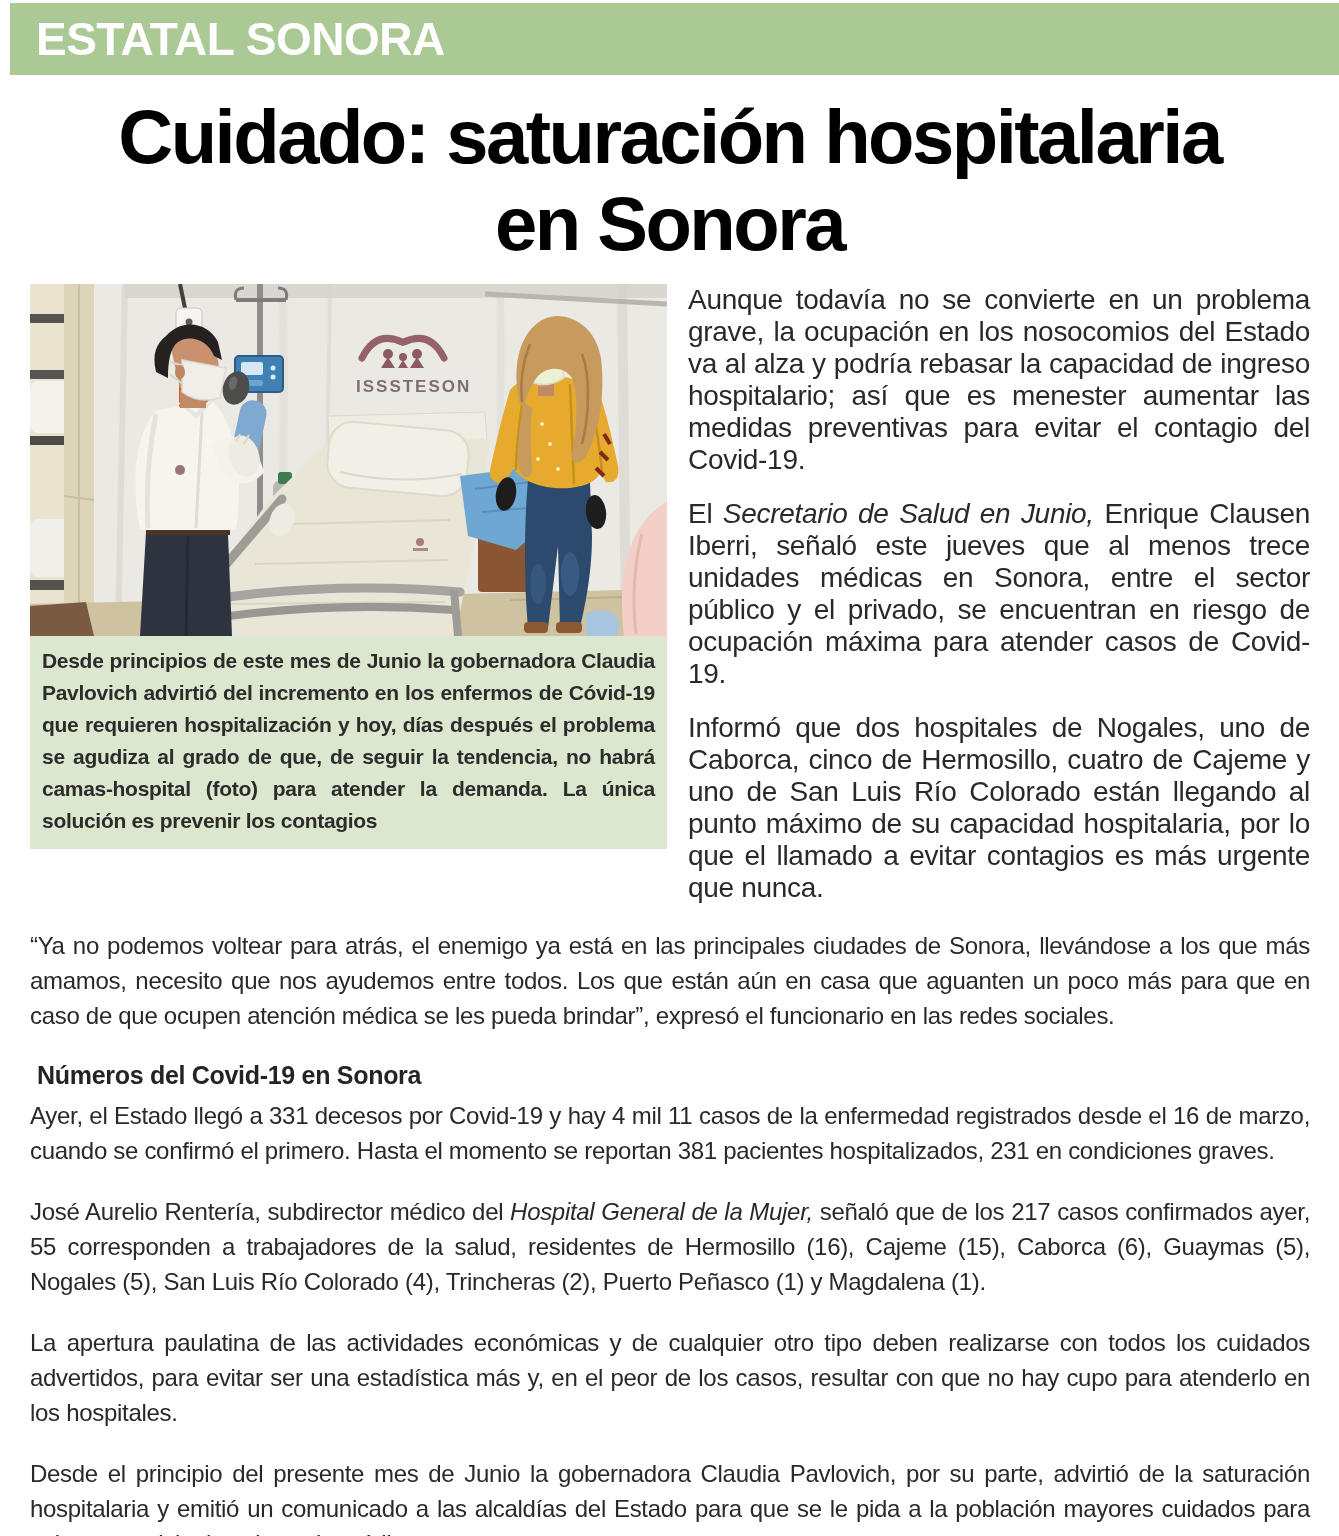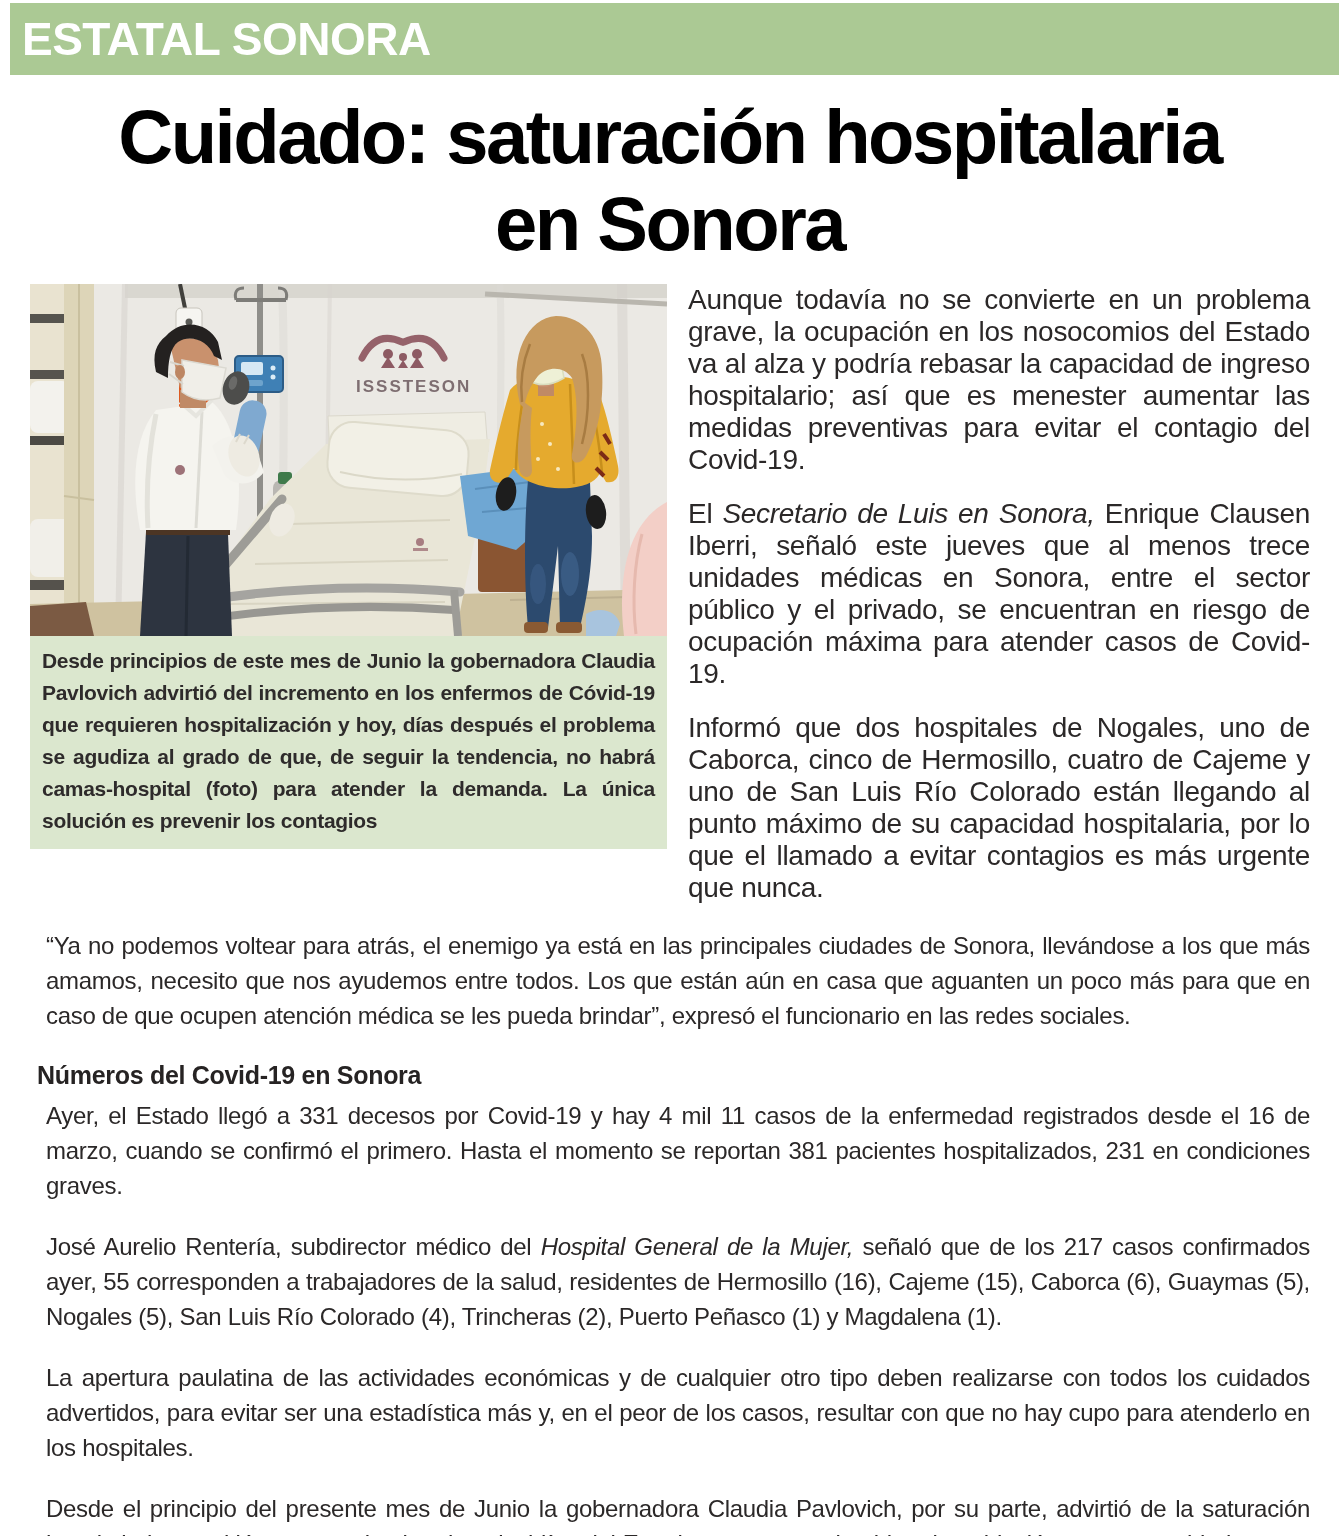--- a/index.html
+++ b/index.html
@@ -3,21 +3,21 @@
 <meta charset="utf-8">
 <style>
   html,body{margin:0;padding:0;background:#ffffff;}
   body{
     width:1339px;height:1536px;overflow:hidden;position:relative;
     font-family:"Liberation Sans",sans-serif;color:#2b2828;
     -webkit-font-smoothing:antialiased;
   }
   .kicker{
     margin:3px 0 16px 10px;height:72px;background:#abc994;
-    display:flex;align-items:center;padding-left:12px;
+    display:flex;align-items:center;padding-left:26px;
   }
   .kicker-label{
     color:#ffffff;font-weight:bold;font-size:46px;letter-spacing:-0.5px;
   }
   .headline{
     margin:18px 14px 10px 14px;text-align:center;color:#000000;
     font-weight:bold;font-size:76px;line-height:1.15;letter-spacing:-2.5px;
   }
   .headline span{display:block;}
   .content-row{
@@ -27,21 +27,21 @@
   .photo-svg{display:block;width:637px;height:352px;}
   .photo-caption{
     background:#dbe7ce;color:#2e2b2b;font-weight:bold;
     font-size:21px;line-height:32px;letter-spacing:-0.3px;
     padding:9px 12px 12px 12px;text-align:justify;
   }
   .right-col{flex:1;font-size:28px;line-height:32px;text-align:justify;letter-spacing:-0.3px;}
   .right-col p{margin:0 0 22px 0;}
   .right-col p:last-child{margin-bottom:0;}
   .article-body{margin:24px 29px 0 30px;font-size:24px;line-height:35px;text-align:justify;letter-spacing:-0.3px;}
-  .article-body p{margin:0 0 26px 16px;}
+  .article-body p{margin:0 0 26px 0;}
   .section-heading{
     font-size:25px;line-height:32px;font-weight:bold;margin:7px;color:#262323;
     text-align:left;
   }
   .em{font-style:italic;}
 </style>
 </head>
 <body>
 
 <div class="kicker">
@@ -219,21 +219,21 @@
         <path d="M637,218 C602,236 586,284 594,352 L637,352 Z" fill="#f3cfc7"></path>
         <path d="M612,250 C604,280 602,318 606,350" stroke="#e6b9ae" stroke-width="3" fill="none"></path>
       </g>
     </svg>
 
     <figcaption class="photo-caption">Desde principios de este mes de Junio la gobernadora Claudia Pavlovich advirtió del incremento en los enfermos de Cóvid-19 que requieren hospitalización y hoy, días después el problema se agudiza al grado de que, de seguir la tendencia, no habrá camas-hospital (foto) para atender la demanda. La única solución es prevenir los contagios</figcaption>
   </figure>
 
   <div class="right-col">
     <p>Aunque todavía no se convierte en un problema grave, la ocupación en los nosocomios del Estado va al alza y podría rebasar la capacidad de ingreso hospitalario; así que es menester aumentar las medidas preventivas para evitar el contagio del Covid-19.</p>
-    <p><span>El </span><span class="em">Secretario de Luis en Sonora,</span><span> Enrique Clausen Iberri, señaló este jueves que al menos trece unidades médicas en Sonora, entre el sector público y el privado, se encuentran en riesgo de ocupación máxima para atender casos de Covid-19.</span></p>
+    <p><span>El </span><span class="em">Secretario de Salud en Junio,</span><span> Enrique Clausen Iberri, señaló este jueves que al menos trece unidades médicas en Sonora, entre el sector público y el privado, se encuentran en riesgo de ocupación máxima para atender casos de Covid-19.</span></p>
     <p>Informó que dos hospitales de Nogales, uno de Caborca, cinco de Hermosillo, cuatro de Cajeme y uno de San Luis Río Colorado están llegando al punto máximo de su capacidad hospitalaria, por lo que el llamado a evitar contagios es más urgente que nunca.</p>
   </div>
 </div>
 
 <div class="article-body">
   <p>“Ya no podemos voltear para atrás, el enemigo ya está en las principales ciudades de Sonora, llevándose a los que más amamos, necesito que nos ayudemos entre todos. Los que están aún en casa que aguanten un poco más para que en caso de que ocupen atención médica se les pueda brindar”, expresó el funcionario en las redes sociales.</p>
   <h2 class="section-heading">Números del Covid-19 en Sonora</h2>
   <p>Ayer, el Estado llegó a 331 decesos por Covid-19 y hay 4 mil 11 casos de la enfermedad registrados desde el 16 de marzo, cuando se confirmó el primero. Hasta el momento se reportan 381 pacientes hospitalizados, 231 en condiciones graves.</p>
   <p><span>José Aurelio Rentería, subdirector médico del </span><span class="em">Hospital General de la Mujer,</span><span> señaló que de los 217 casos confirmados ayer, 55 corresponden a trabajadores de la salud, residentes de Hermosillo (16), Cajeme (15), Caborca (6), Guaymas (5), Nogales (5), San Luis Río Colorado (4), Trincheras (2), Puerto Peñasco (1) y Magdalena (1).</span></p>
   <p>La apertura paulatina de las actividades económicas y de cualquier otro tipo deben realizarse con todos los cuidados advertidos, para evitar ser una estadística más y, en el peor de los casos, resultar con que no hay cupo para atenderlo en los hospitales.</p>

